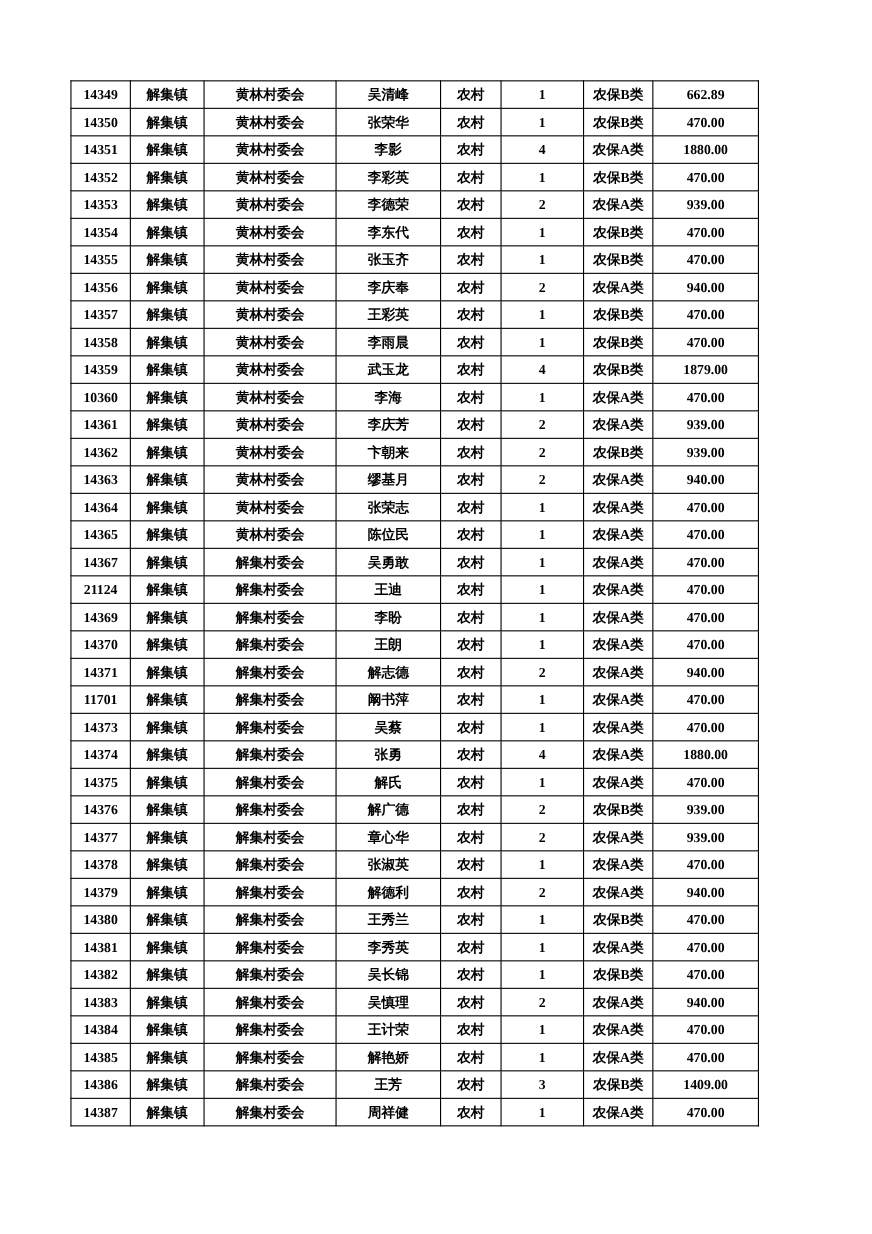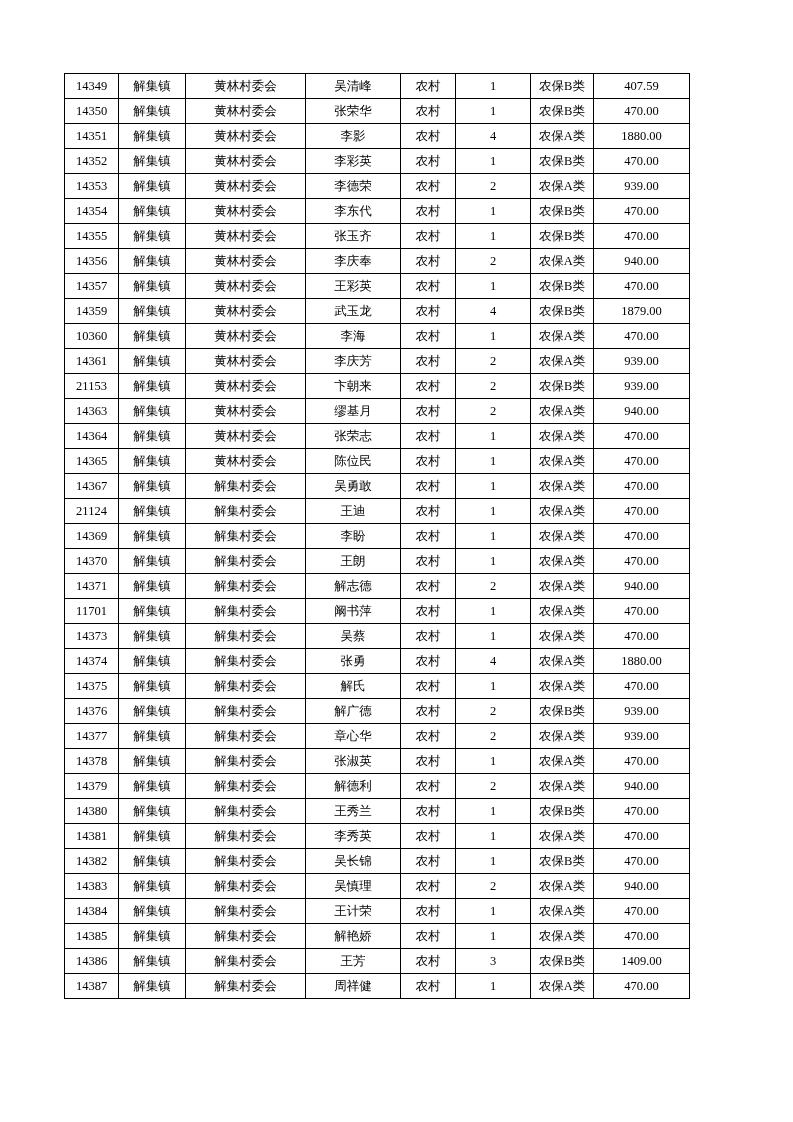--- a/index.html
+++ b/index.html
@@ -14,20 +14,21 @@
     font-family: "Liberation Serif", "DejaVu Serif", serif;
     color: #000000;
   }
   .page {
     position: absolute;
     left: 0; top: 0;
     width: 793px;
     height: 1122px;
     background: #ffffff;
     overflow: hidden;
+    font-weight: bold;
   }
   table.data-table {
     position: absolute;
     left: 64px;
     top: 73px;
     width: 625px;
     border-collapse: collapse;
     table-layout: fixed;
     font-size: 12.5px;
   }
@@ -67,21 +68,21 @@
     </colgroup>
     <tbody>
         <tr>
           <td>14349</td>
           <td>解集镇</td>
           <td>黄林村委会</td>
           <td>吴清峰</td>
           <td>农村</td>
           <td>1</td>
           <td>农保B类</td>
-          <td>407.59</td>
+          <td>662.89</td>
         </tr>
         <tr>
           <td>14350</td>
           <td>解集镇</td>
           <td>黄林村委会</td>
           <td>张荣华</td>
           <td>农村</td>
           <td>1</td>
           <td>农保B类</td>
           <td>470.00</td>
@@ -150,20 +151,30 @@
           <td>14357</td>
           <td>解集镇</td>
           <td>黄林村委会</td>
           <td>王彩英</td>
           <td>农村</td>
           <td>1</td>
           <td>农保B类</td>
           <td>470.00</td>
         </tr>
         <tr>
+          <td>14358</td>
+          <td>解集镇</td>
+          <td>黄林村委会</td>
+          <td>李雨晨</td>
+          <td>农村</td>
+          <td>1</td>
+          <td>农保B类</td>
+          <td>470.00</td>
+        </tr>
+        <tr>
           <td>14359</td>
           <td>解集镇</td>
           <td>黄林村委会</td>
           <td>武玉龙</td>
           <td>农村</td>
           <td>4</td>
           <td>农保B类</td>
           <td>1879.00</td>
         </tr>
         <tr>
@@ -180,21 +191,21 @@
           <td>14361</td>
           <td>解集镇</td>
           <td>黄林村委会</td>
           <td>李庆芳</td>
           <td>农村</td>
           <td>2</td>
           <td>农保A类</td>
           <td>939.00</td>
         </tr>
         <tr>
-          <td>21153</td>
+          <td>14362</td>
           <td>解集镇</td>
           <td>黄林村委会</td>
           <td>卞朝来</td>
           <td>农村</td>
           <td>2</td>
           <td>农保B类</td>
           <td>939.00</td>
         </tr>
         <tr>
           <td>14363</td>

